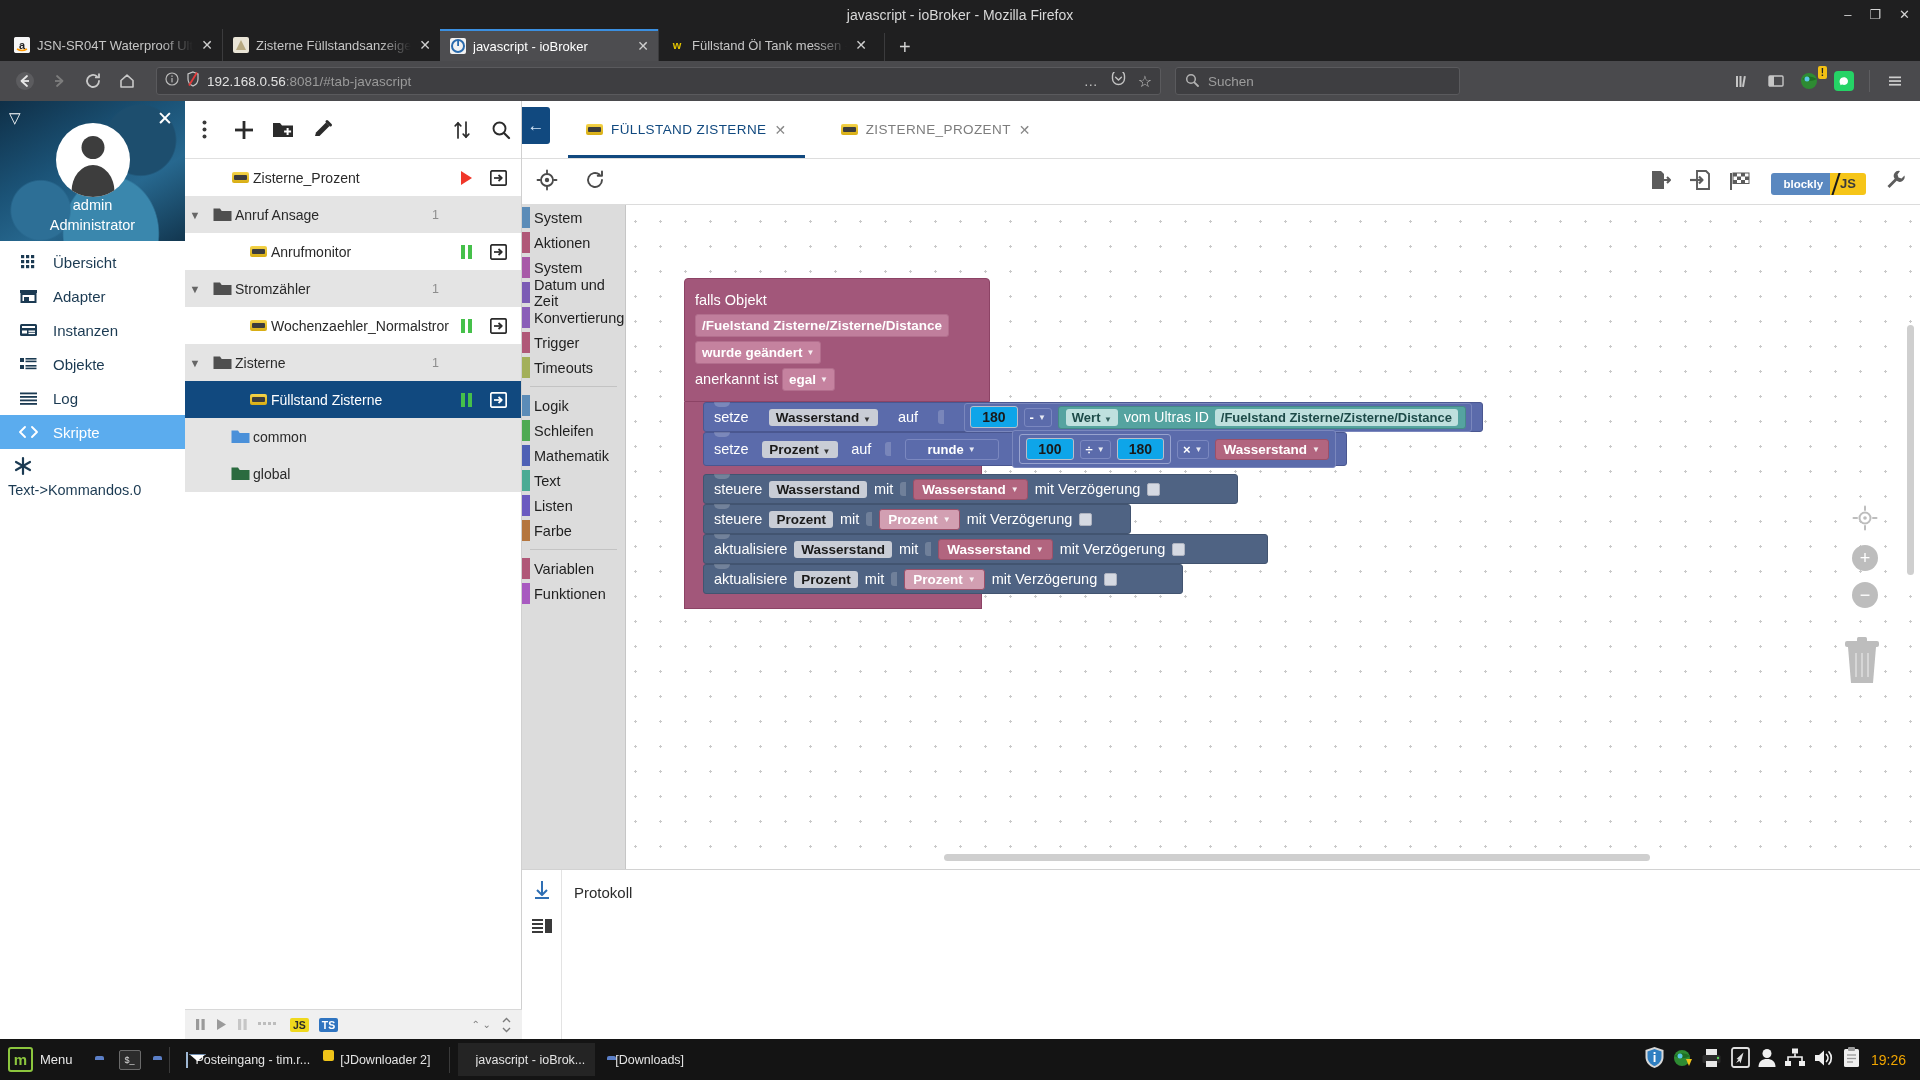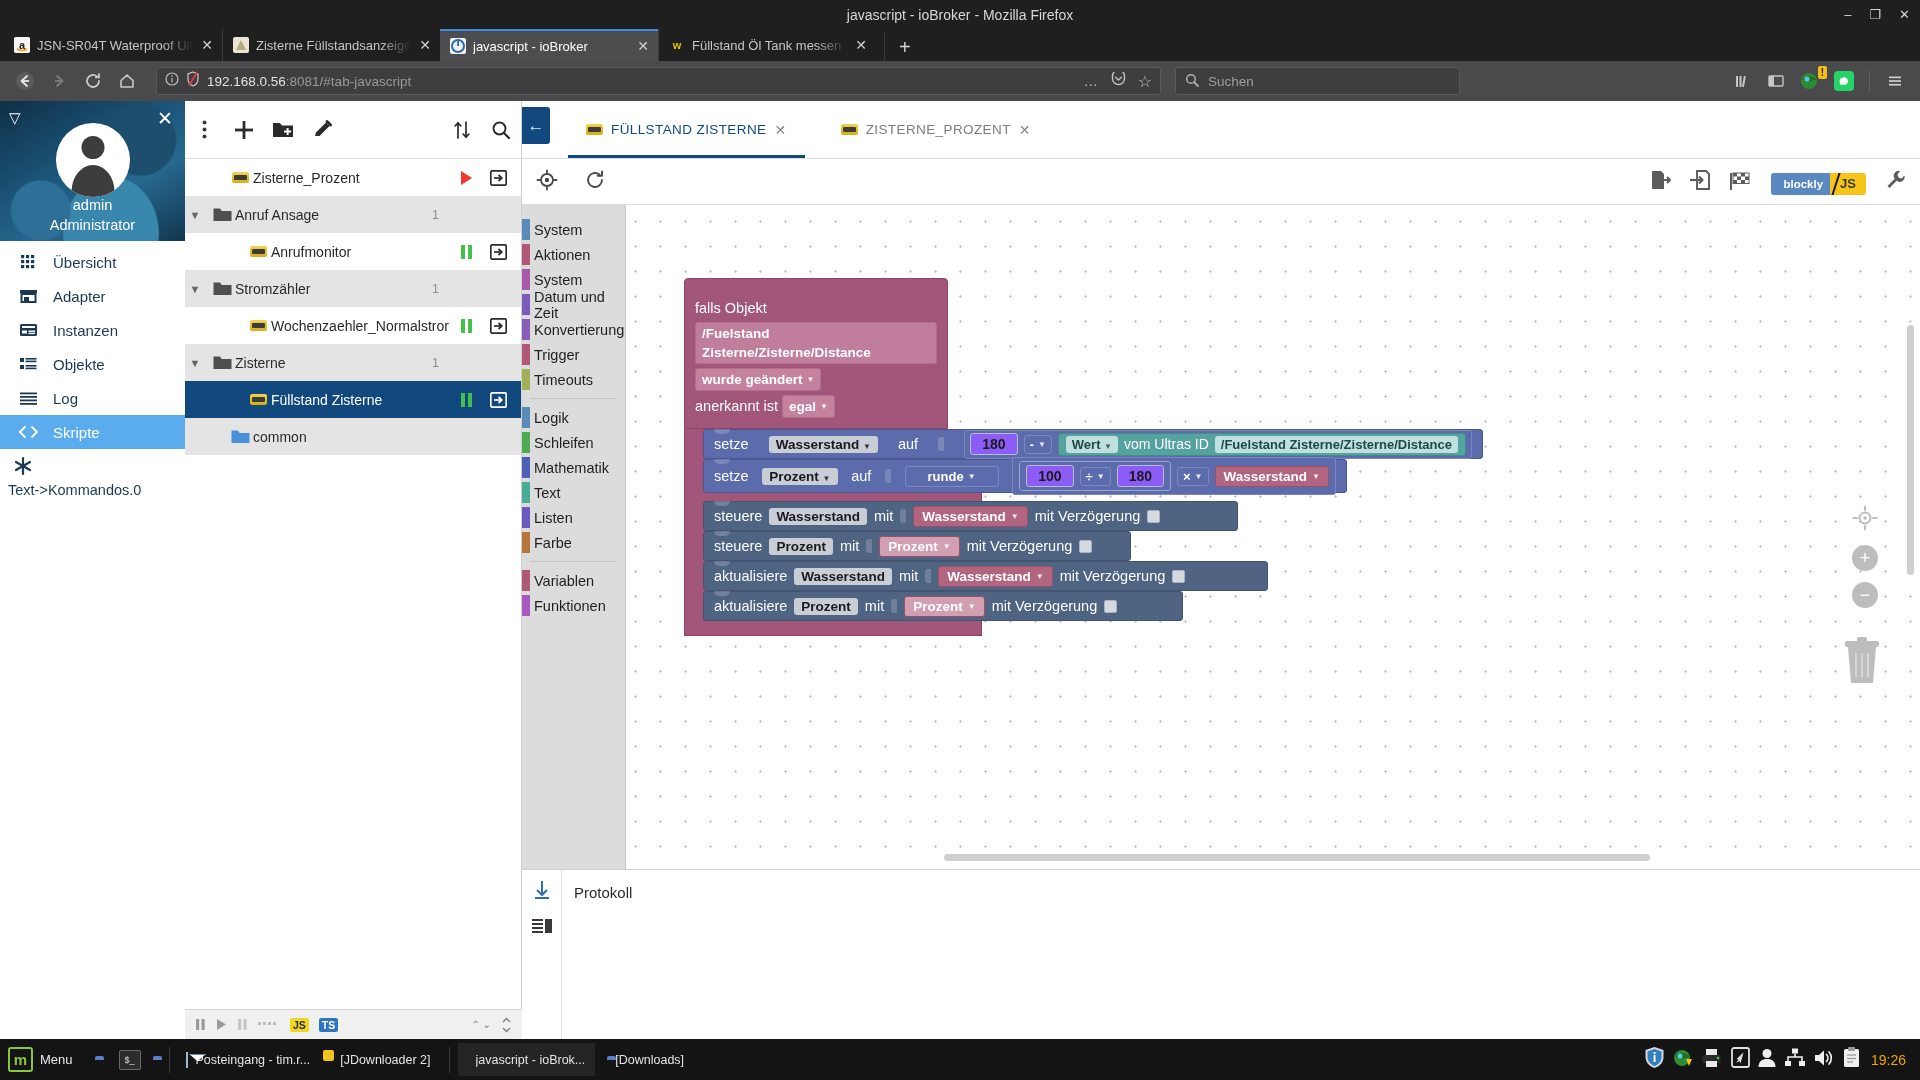--- a/index.html
+++ b/index.html
@@ -126,50 +126,50 @@
   .bl-toolbar { height:46px; display:flex; align-items:center; border-bottom:1px solid #dcdcdc; background:#fff; padding:0 14px; color:#5a5a5a; }
   .bl-tb-left { display:flex; gap:26px; align-items:center; }
   .bl-tb-right { margin-left:auto; display:flex; gap:18px; align-items:flex-end; }
   .blockly-js-badge { display:flex; align-items:center; height:22px; border-radius:3px; overflow:hidden; font-size:11.5px; font-weight:bold; position:relative; }
   .bjb-l { background:#5a88c0; color:#fff; padding:0 7px 0 12px; height:22px; display:flex; align-items:center; }
   .bjb-r { background:#f6c518; color:#3b3b3b; padding:0 10px; height:22px; display:flex; align-items:center; font-size:13px; }
   .bjb-slash { position:absolute; left:64px; top:-2px; width:2px; height:26px; background:#1a1a1a; transform:rotate(18deg); }
 
   
   .bl-wrap { position:absolute; left:0; top:104px; right:0; height:664px; display:flex; }
-  .bl-toolbox { width:104px; background:#dcdcdc; border-right:1px solid #c6c6c6; padding-top:12px; }
+  .bl-toolbox { width:104px; background:#dcdcdc; border-right:1px solid #c6c6c6; }
   .tbx-item { height:25px; display:flex; align-items:center; font-size:14.5px; color:#1f1f1f; padding-left:12px; position:relative; cursor:pointer; }
   .tbx-item .swatch { position:absolute; left:0; top:2px; width:8px; height:21px; }
   .tbx-sep { height:1px; background:#c3c3c3; margin:6px 8px; }
 
   .bl-canvas { position:relative; flex:1; background-color:#fff; background-image:radial-gradient(#c9c9c9 1.1px, transparent 1.2px); background-size:25px 25px; background-position:-3px 4px; overflow:hidden; }
 
   
   .blk-root { position:absolute; left:58px; top:73px; }
   .hat {
     background:#a2577a; border:1px solid #8c4365; border-radius:4px 4px 0 0;
-    padding:20px 10px 6px 10px; width:264px; color:#fff;
+    padding:12px 10px 6px 10px; width:306px; color:#fff;
   }
   .hat-line { font-size:14.5px; margin-bottom:4px; line-height:19px; }
   .pill {
     display:inline-flex; align-items:center; gap:4px; background:#c5829f; border:1px solid #b26e8d;
     border-radius:3px; padding:1px 6px; color:#fff; font-size:13.5px; font-weight:bold;
   }
   .caret { font-size:8px; opacity:.85; }
   .stmt-wrap { background:#a2577a; border:1px solid #8c4365; border-top:none; padding:0 0 14px 18px; width:298px; }
   .row {
     position:relative; height:30px; display:flex; align-items:center; gap:7px;
     padding:0 10px 0 10px; color:#fff; font-size:14.5px; border-radius:3px;
     margin-bottom:0px;
   }
   .row.blue { background:#5b6bab; border:1px solid #4a5790;justify-content:space-between; }
   .row.blue2 { background:#4f6383; border:1px solid #425470; }
   .notch { position:absolute; left:10px; top:-1px; width:16px; height:5px; background:#fff3; border-radius:0 0 5px 5px; }
   .fld-dark { background:#c9cdd6; color:#1a1a1a; border-radius:3px; padding:1px 7px; font-size:13.5px; font-weight:bold; }
-  .fld-num { background:#8b5cf6; color:#1a1a1a; border-radius:3px; padding:2px 11px; font-size:14px; font-weight:bold; border:1px solid #b9bdc9; }
+  .fld-num { background:#0ea5e9; color:#1a1a1a; border-radius:3px; padding:2px 11px; font-size:14px; font-weight:bold; border:1px solid #b9bdc9; }
   .fld-op { background:#5b6bab; color:#fff; border:1px solid #7b88c0; border-radius:3px; padding:1px 5px; font-size:13px; font-weight:bold; display:inline-flex; gap:4px; align-items:center; }
   .chip-teal { display:inline-flex; align-items:center; gap:6px; background:#55a3a0; border:1px solid #458a87; border-radius:3px; padding:2px 7px; color:#fff; font-size:14px; }
   .chip-teal .sub { background:#bfe0de; color:#1d4a48; border-radius:3px; padding:1px 6px; font-size:13px; font-weight:bold; }
   .chip-var { display:inline-flex; align-items:center; gap:5px; background:#b2657f; border:1px solid #9a5069; border-radius:3px; padding:2px 8px; color:#fff; font-size:13.5px; font-weight:bold; }
   .chip-var.light { background:#d29fb2; }
   .nest { display:inline-flex; align-items:center; gap:6px; background:#5b6bab; border:1px solid #7a87bd; border-radius:3px; padding:3px 6px; }
   .toggle-sq { width:13px; height:13px; background:#d5d9e2; border:1px solid #aeb3c0; border-radius:2px; display:inline-block; }
   .plug { width:6px; height:14px; background:#ffffff30; border-radius:3px 0 0 3px; display:inline-block; }
 
   
@@ -672,20 +672,31 @@
             </span>
           </div>
           <div class="t-row grey">
             <span class="chev"></span>
             <span class="tico" style="margin-left:22px">
               <svg width="19" height="15" viewBox="0 0 19 15">
                 <path d="M0.5 1.5 H7 L8.7 4 H18.5 V14 H0.5 Z" fill="#4a90d9"></path>
               </svg>
             </span>
             <span class="tlabel">common</span>
+            <span class="tstate"></span>
+            <span class="topen"></span>
+          </div>
+          <div class="t-row grey">
+            <span class="chev"></span>
+            <span class="tico" style="margin-left:22px">
+              <svg width="19" height="15" viewBox="0 0 19 15">
+                <path d="M0.5 1.5 H7 L8.7 4 H18.5 V14 H0.5 Z" fill="#2b6b3f"></path>
+              </svg>
+            </span>
+            <span class="tlabel">global</span>
             <span class="tstate"></span>
             <span class="topen"></span>
           </div>
         </div>
       <div class="tree-bottom">
         <span class="tb-ico">
           <svg width="11" height="13" viewBox="0 0 11 13">
               <g fill="#9a9a9a">
                 <rect x="1" y="1" width="3.2" height="11"></rect>
                 <rect x="6.5" y="1" width="3.2" height="11"></rect>

